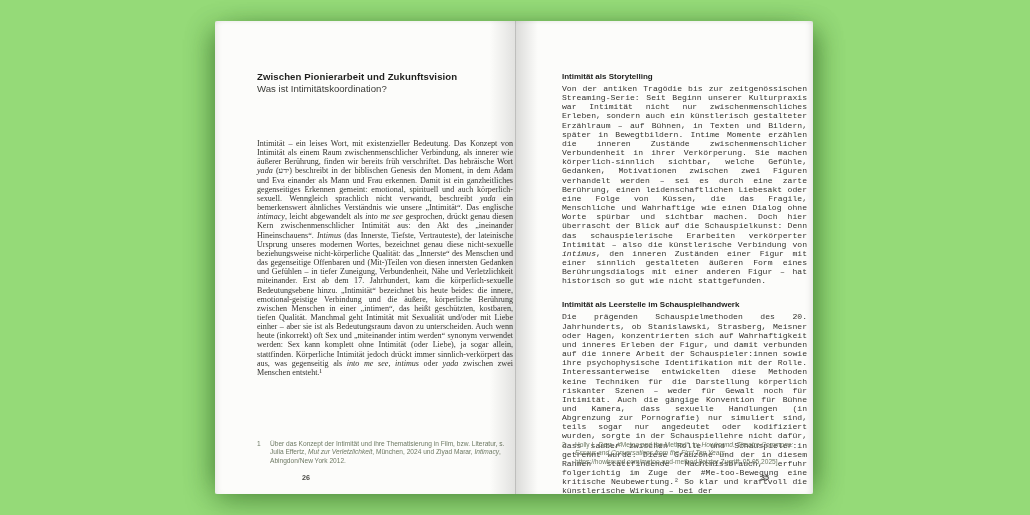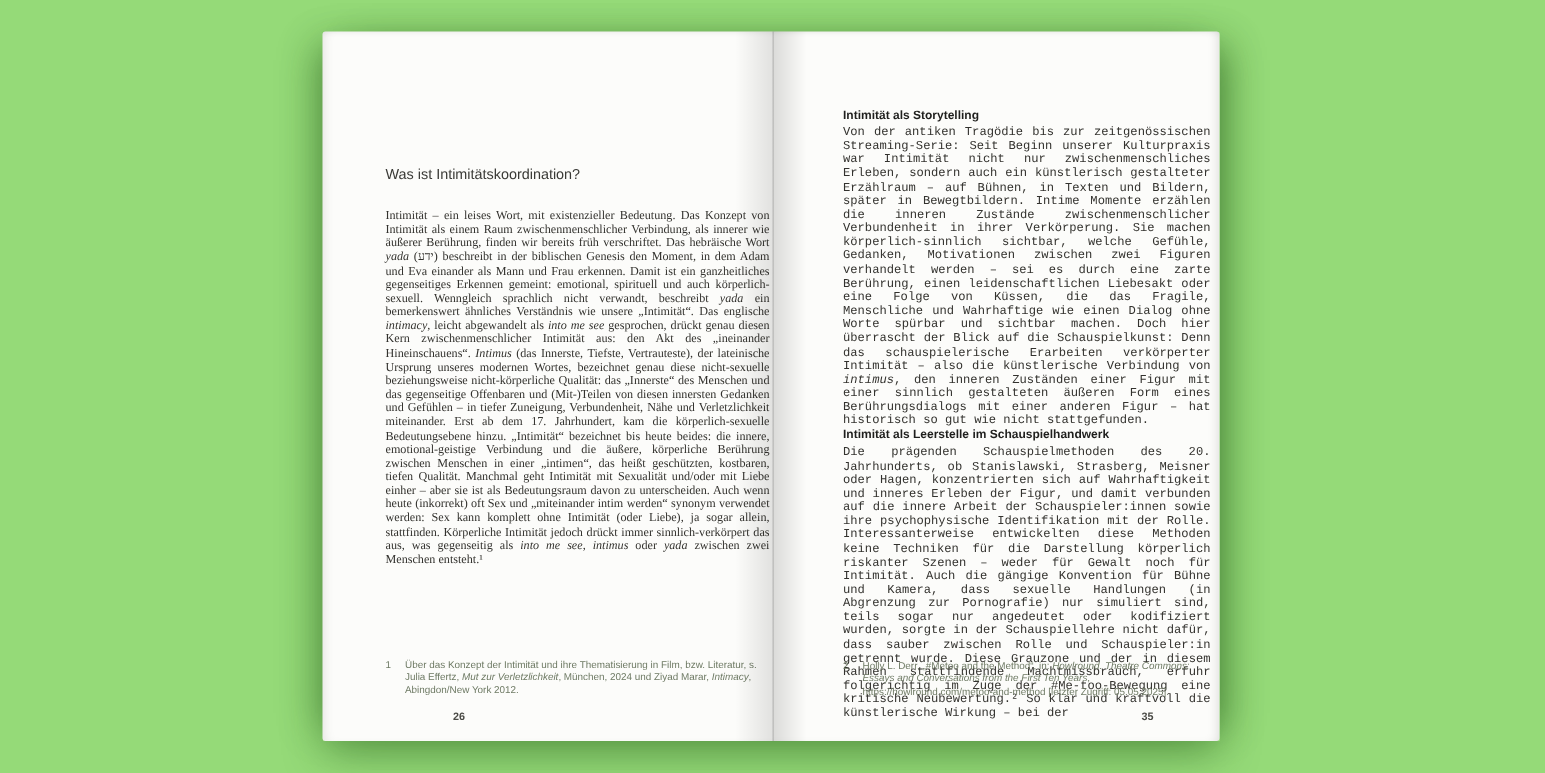--- a/index.html
+++ b/index.html
@@ -42,39 +42,39 @@
   }
   .spine-line{
     position:absolute;left:300px;top:0;bottom:0;width:2px;
     background:linear-gradient(to right, rgba(0,0,0,0.18), rgba(0,0,0,0.08));
   }
   .title-block{position:absolute;left:42px;top:50px;width:256px;}
   .chapter-title{
     font-size:9.6px;font-weight:bold;color:#1f1f1d;line-height:12px;letter-spacing:0.1px;
   }
   .chapter-subtitle{
-    font-size:9.6px;font-weight:normal;color:#3a3a36;line-height:12px;margin-top:40px;
+    font-size:9.6px;font-weight:normal;color:#3a3a36;line-height:12px;
   }
   .author{
     margin-top:14px;font-size:8px;color:#45453f;
   }
   .body-text{
     position:absolute;left:42px;top:118px;width:256px;
     font-family:"Liberation Serif", serif;
     font-size:8.1px;line-height:9.15px;
     text-align:justify;color:#33322e;
     hyphens:auto;-webkit-hyphens:auto;
   }
   .content{
     position:absolute;left:46px;top:51px;width:245px;
   }
   .section-heading{
     font-size:8px;font-weight:bold;color:#1f1f1d;line-height:10px;margin-bottom:2px;
   }
-  .section-heading.second{}
+  .section-heading.second{margin-top:15px;}
   .flow-body{
     font-family:Liberation Mono, monospace;
     font-size:8.1px;line-height:9.15px;
     text-align:justify;color:#33322e;
     hyphens:auto;-webkit-hyphens:auto;
   }
   .footnote{
     position:absolute;left:42px;top:419px;width:254px;
     display:flex;
     font-size:6.6px;line-height:8.4px;color:#6e7a64;
@@ -89,20 +89,21 @@
   .pn-right{right:44px;}
   i{font-style:italic;}
 </style>
 </head>
 <body>
 
 <div class="book">
 
   <div class="page page-left">
     <div class="title-block">
+      <div class="chapter-title">Zwischen Pionierarbeit und Zukunftsvision</div>
       <div class="chapter-subtitle">Was ist Intimitätskoordination?</div>
     </div>
     <div class="body-text">Intimität – ein leises Wort, mit existenzieller Bedeutung. Das Konzept von Intimität als einem Raum zwischenmenschlicher Verbindung, als innerer wie äußerer Berührung, finden wir bereits früh verschriftet. Das hebräische Wort <i>yada</i> (ידע) beschreibt in der biblischen Genesis den Moment, in dem Adam und Eva einander als Mann und Frau erkennen. Damit ist ein ganzheitliches gegenseitiges Erkennen gemeint: emotional, spirituell und auch körperlich-sexuell. Wenngleich sprachlich nicht verwandt, beschreibt <i>yada</i> ein bemerkenswert ähnliches Verständnis wie unsere „Intimität“. Das englische <i>intimacy</i>, leicht abgewandelt als <i>into me see</i> gesprochen, drückt genau diesen Kern zwischenmenschlicher Intimität aus: den Akt des „ineinander Hineinschauens“. <i>Intimus</i> (das Innerste, Tiefste, Vertrauteste), der lateinische Ursprung unseres modernen Wortes, bezeichnet genau diese nicht-sexuelle beziehungsweise nicht-körperliche Qualität: das „Innerste“ des Menschen und das gegenseitige Offenbaren und (Mit-)Teilen von diesen innersten Gedanken und Gefühlen – in tiefer Zuneigung, Verbundenheit, Nähe und Verletzlichkeit miteinander. Erst ab dem 17. Jahrhundert, kam die körperlich-sexuelle Bedeutungsebene hinzu. „Intimität“ bezeichnet bis heute beides: die innere, emotional-geistige Verbindung und die äußere, körperliche Berührung zwischen Menschen in einer „intimen“, das heißt geschützten, kostbaren, tiefen Qualität. Manchmal geht Intimität mit Sexualität und/oder mit Liebe einher – aber sie ist als Bedeutungsraum davon zu unterscheiden. Auch wenn heute (inkorrekt) oft Sex und „miteinander intim werden“ synonym verwendet werden: Sex kann komplett ohne Intimität (oder Liebe), ja sogar allein, stattfinden. Körperliche Intimität jedoch drückt immer sinnlich-verkörpert das aus, was gegenseitig als <i>into me see</i>, <i>intimus</i> oder <i>yada</i> zwischen zwei Menschen entsteht.¹</div>
     <div class="footnote">
       <span class="fn-num">1</span>
       <span class="fn-text">Über das Konzept der Intimität und ihre Thematisierung in Film, bzw. Literatur, s. Julia Effertz, <i>Mut zur Verletzlichkeit</i>, München, 2024 und Ziyad Marar, <i>Intimacy</i>, Abingdon/New York 2012.</span>
     </div>
     <div class="page-num pn-left">26</div>
   </div>
 

